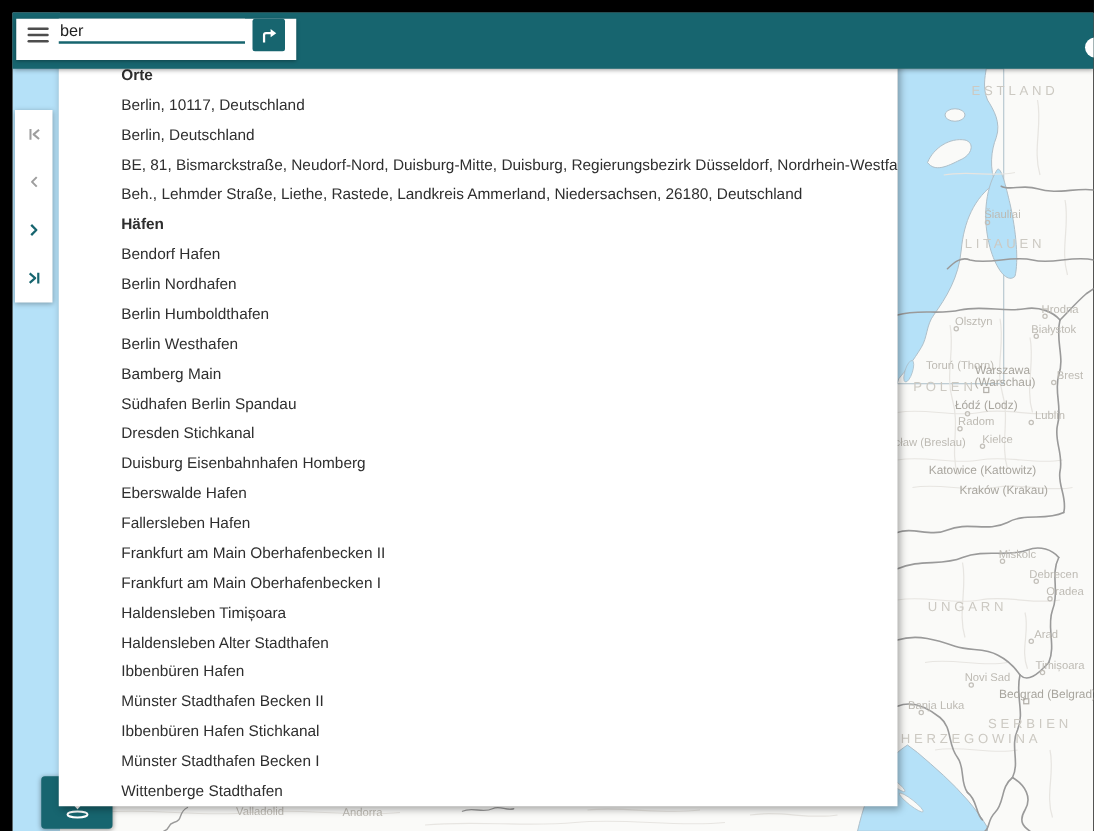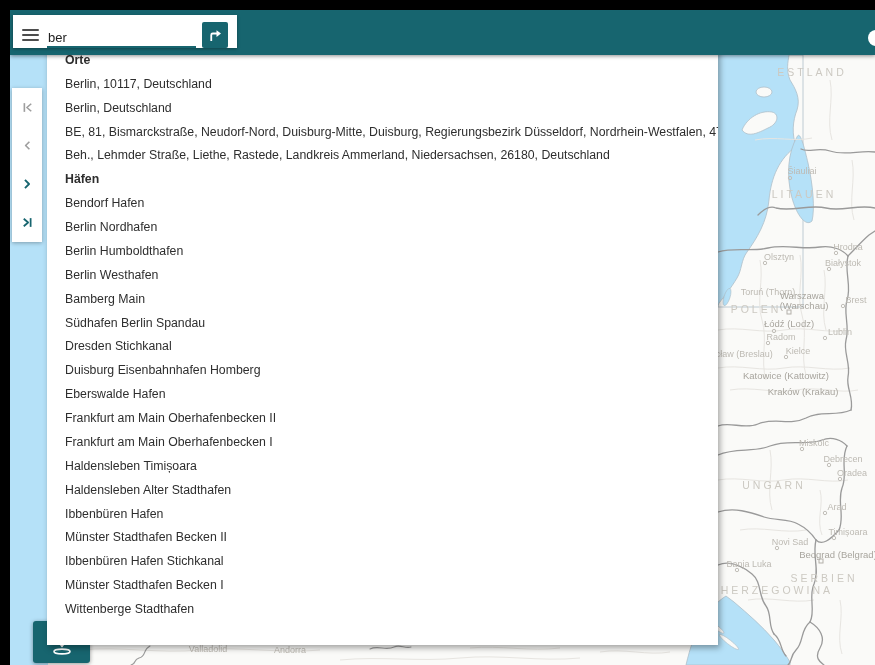--- a/index.html
+++ b/index.html
@@ -7,34 +7,34 @@
          font-family:"Liberation Sans","DejaVu Sans",sans-serif;}
   
   #map{position:absolute;left:10px;top:10px;width:865px;height:655px;display:block;}
   text.city{font-size:9px;fill:#bdbab3;font-family:"Liberation Sans",sans-serif;}
   text.city2{font-size:9.5px;fill:#a8a59e;font-family:"Liberation Sans",sans-serif;}
   text.country{font-size:10.5px;fill:#ccc9c2;letter-spacing:3px;font-family:"Liberation Sans",sans-serif;}
   
   #header{position:absolute;left:10px;top:10px;width:865px;height:45px;background:#17656f;
           box-shadow:0 1px 4px rgba(0,0,0,.45);z-index:30;}
   #searchCard{position:absolute;left:3px;top:5px;width:224px;height:33px;background:#fff;
-              box-shadow:0 1px 3px rgba(0,0,0,.35);display:flex;align-items:flex-end;padding:0 4px;box-sizing:border-box;}
+              box-shadow:0 1px 3px rgba(0,0,0,.35);display:flex;align-items:flex-start;padding:0 4px;box-sizing:border-box;}
   #hamburger{width:26px;height:26px;border:none;background:transparent;display:flex;flex-direction:column;
              justify-content:center;gap:3px;align-items:center;cursor:pointer;padding:0;}
   #hamburger span{display:block;width:17px;height:2.3px;background:#4d4d4d;border-radius:1px;}
   #searchInput{width:148px;margin-left:4px;border:none;border-bottom:2px solid #17656f;outline:none;
                font-size:13px;color:#222;padding:2px 0 1px 1px;font-family:"Liberation Sans",sans-serif;background:#fff;}
   #dirBtn{width:26px;height:26px;margin-left:6px;background:#17656f;border:none;border-radius:2px;
           display:flex;align-items:center;justify-content:center;cursor:pointer;padding:0;}
   #helpCircle{position:absolute;left:858px;top:20px;width:16px;height:16px;border-radius:50%;background:#fff;}
   
   #dropdown{position:absolute;left:47px;top:48px;width:671px;height:597px;background:#fff;z-index:20;
             box-shadow:2px 3px 6px rgba(0,0,0,.35);display:flex;flex-direction:column;overflow:hidden;}
   .row{height:23.88px;flex:0 0 23.88px;display:flex;align-items:center;padding-left:18px;
-       font-size:12.3px;color:#2e2e2e;white-space:nowrap;cursor:pointer;}
+       font-size:12.3px;color:#2e2e2e;white-space:nowrap;cursor:pointer;margin-left:32px;}
   .row.header{font-weight:bold;cursor:default;}
   
   #navPanel{position:absolute;left:12px;top:88px;width:30px;height:154px;background:#fff;z-index:15;
             box-shadow:0 1px 4px rgba(0,0,0,.3);display:flex;flex-direction:column;align-items:center;justify-content:space-around;}
   .navBtn{width:30px;height:36px;border:none;background:transparent;display:flex;align-items:center;
           justify-content:center;cursor:pointer;padding:0;}
   
   #locateBtn{position:absolute;left:33px;top:621px;width:57px;height:42px;background:#17656f;border:none;
              border-radius:3px;box-shadow:0 1px 4px rgba(0,0,0,.4);display:flex;align-items:center;
              justify-content:center;cursor:pointer;z-index:15;padding:0;}
@@ -191,20 +191,21 @@
       <div class="row header">Häfen</div>
       <div class="row">Bendorf Hafen</div>
       <div class="row">Berlin Nordhafen</div>
       <div class="row">Berlin Humboldthafen</div>
       <div class="row">Berlin Westhafen</div>
       <div class="row">Bamberg Main</div>
       <div class="row">Südhafen Berlin Spandau</div>
       <div class="row">Dresden Stichkanal</div>
       <div class="row">Duisburg Eisenbahnhafen Homberg</div>
       <div class="row">Eberswalde Hafen</div>
+      <div class="row">Fallersleben Hafen</div>
       <div class="row">Frankfurt am Main Oberhafenbecken II</div>
       <div class="row">Frankfurt am Main Oberhafenbecken I</div>
       <div class="row">Haldensleben Timișoara</div>
       <div class="row">Haldensleben Alter Stadthafen</div>
       <div class="row">Ibbenbüren Hafen</div>
       <div class="row">Münster Stadthafen Becken II</div>
       <div class="row">Ibbenbüren Hafen Stichkanal</div>
       <div class="row">Münster Stadthafen Becken I</div>
       <div class="row">Wittenberge Stadthafen</div>
     </div>

